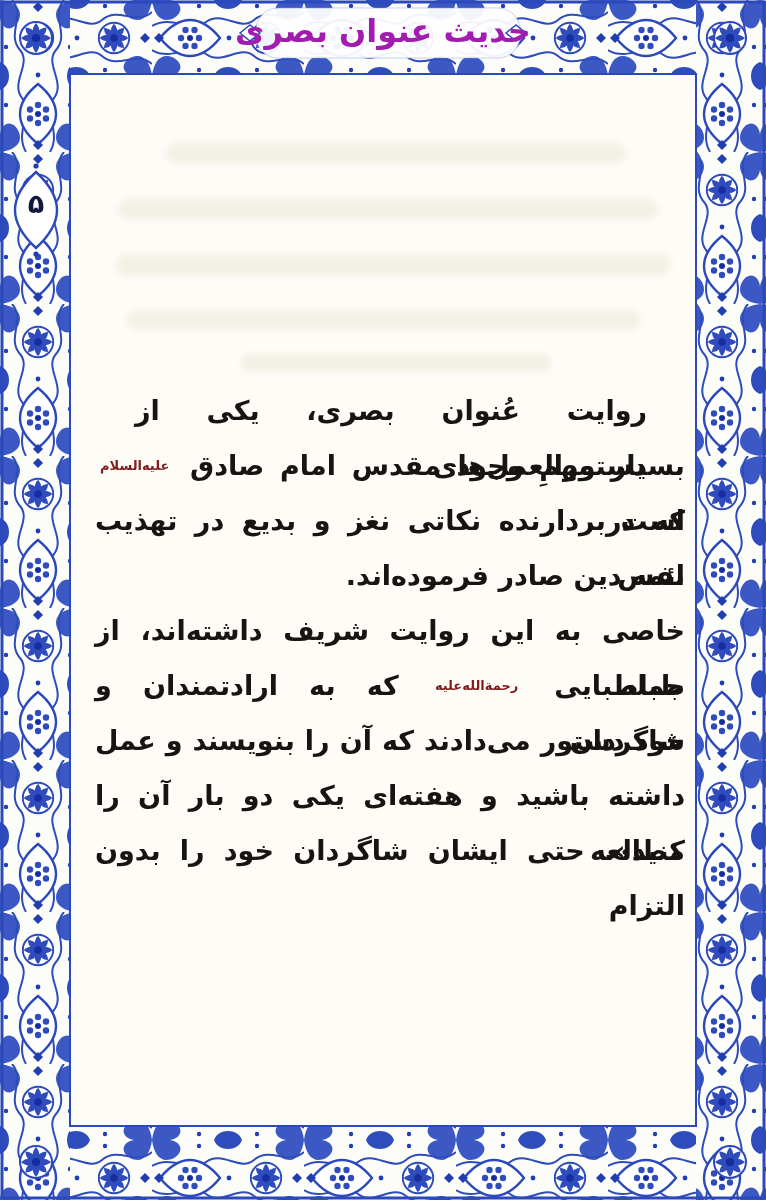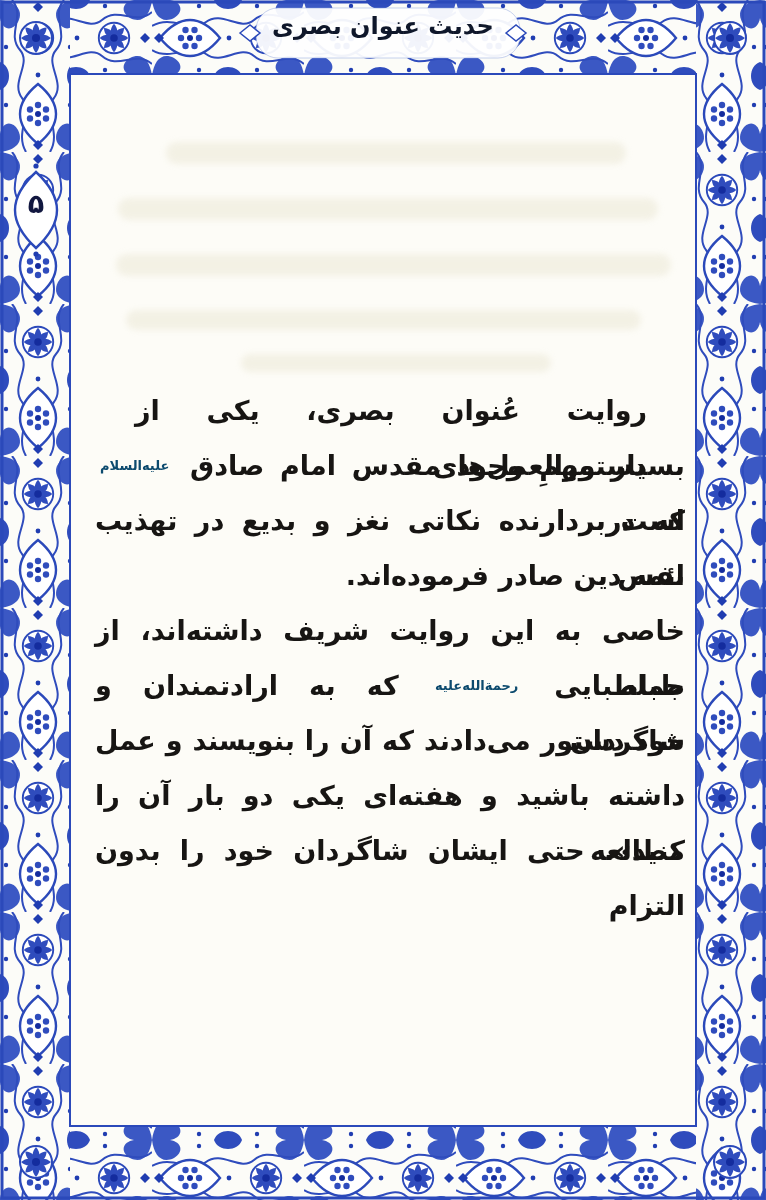--- a/index.html
+++ b/index.html
@@ -8,21 +8,21 @@
     width:766px;height:1200px;
     background:#fbfaf4;
     overflow:hidden;
     font-family:"DejaVu Sans", sans-serif;
   }
   .border-svg{position:absolute;inset:0;display:block;}
   .header-title{
     position:absolute;top:12px;left:0;right:0;
     text-align:center;
     direction:rtl;
-    font-size:24px;font-weight:700;color:#0f172a;
+    font-size:32px;font-weight:700;color:#a21caf;
     letter-spacing:0;
     z-index:3;
   }
   .page-number{
     position:absolute;top:188px;left:13px;width:46px;
     text-align:center;
     font-size:27px;font-weight:700;color:#11173f;
     z-index:3;
   }
   .text-block{
@@ -40,21 +40,21 @@
     overflow:visible;
   }
   .line.indent{padding-right:38px;margin-left:40px;}
   .line.end{text-align-last:right;}
   .hon{
     display:inline-block;
     font-size:13px;font-weight:700;
     line-height:1.05;
     vertical-align:5px;
     margin:0 5px;
-    color:#0c4a6e;
+    color:#7f1d1d;
   }
   .ghost{
     position:absolute;
     height:22px;border-radius:11px;
     background:#e6e2cc;
     opacity:.42;
     filter:blur(3px);
     z-index:2;
   }
   .g1{top:142px;right:140px;width:460px;}

